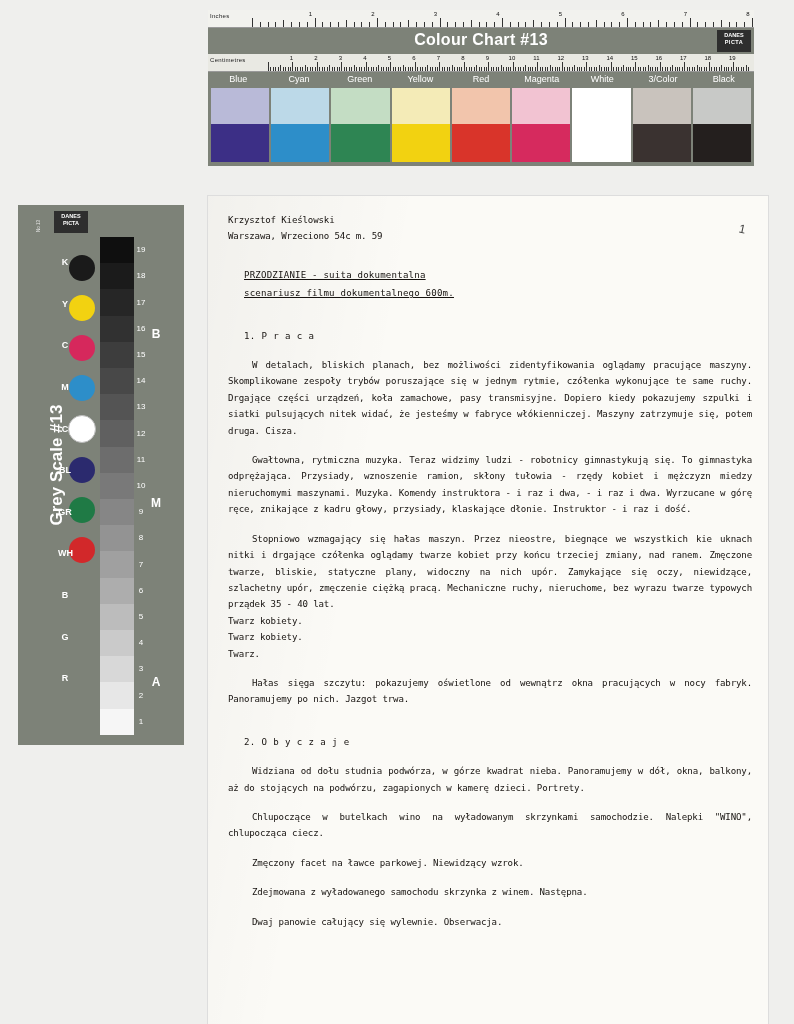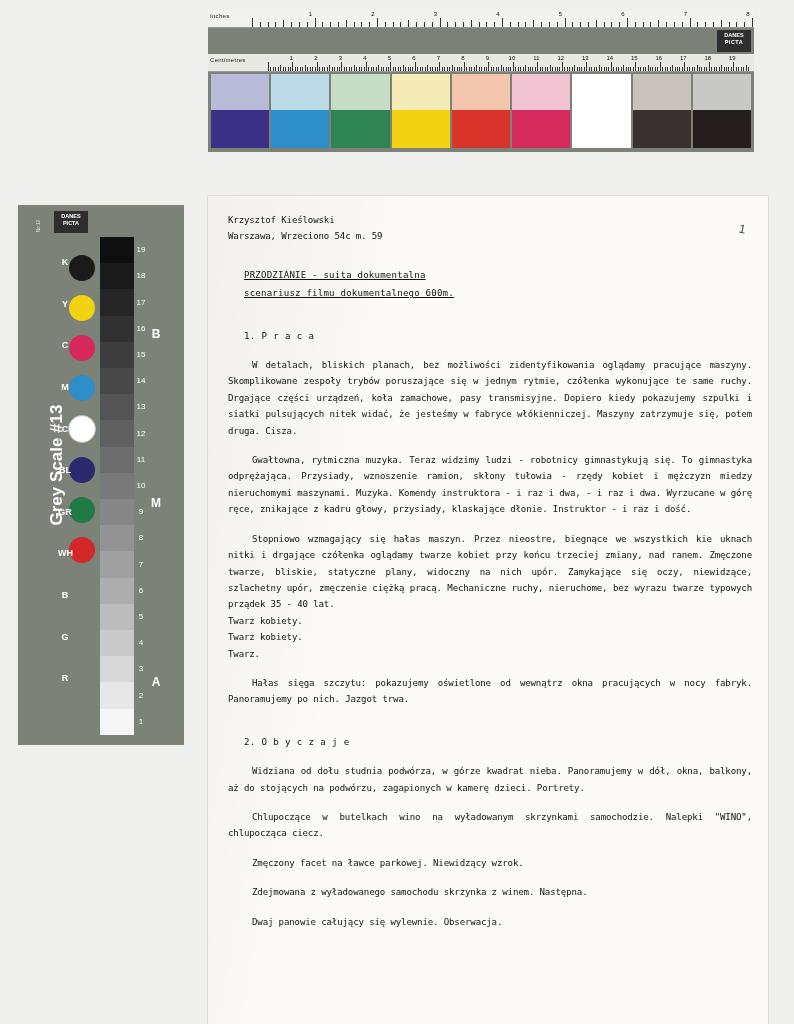--- a/index.html
+++ b/index.html
@@ -360,20 +360,21 @@
         <div class="num" style="left: 227.5px;">3</div>
         <div class="num" style="left: 290px;">4</div>
         <div class="num" style="left: 352.5px;">5</div>
         <div class="num" style="left: 415px;">6</div>
         <div class="num" style="left: 477.5px;">7</div>
         <div class="num" style="left: 540px;">8</div>
       </div>
   </div>
 
   <div id="chart-title-row">
+    <div id="chart-title">Colour Chart #13</div>
     <div id="brandbox">
       <div class="b1">DANES</div>
       <div class="b2">PICTA</div>
     </div>
   </div>
 
   <div class="ruler cm">
     <span class="rlabel">Centimetres</span>
     <div class="ticks" id="cm-ticks">
         <div class="tick major" style="left: 60px; height: 9px;"></div>
@@ -588,20 +589,31 @@
         <div class="num" style="left: 377.367px;">13</div>
         <div class="num" style="left: 401.857px;">14</div>
         <div class="num" style="left: 426.347px;">15</div>
         <div class="num" style="left: 450.837px;">16</div>
         <div class="num" style="left: 475.327px;">17</div>
         <div class="num" style="left: 499.816px;">18</div>
         <div class="num" style="left: 524.306px;">19</div>
       </div>
   </div>
 
+  <div id="swatch-labels">
+      <div>Blue</div>
+      <div>Cyan</div>
+      <div>Green</div>
+      <div>Yellow</div>
+      <div>Red</div>
+      <div>Magenta</div>
+      <div>White</div>
+      <div>3/Color</div>
+      <div>Black</div>
+    </div>
   <div class="swatch-row light" id="swatch-light">
       <div style="background: rgb(185, 186, 216);"></div>
       <div style="background: rgb(188, 217, 232);"></div>
       <div style="background: rgb(196, 221, 196);"></div>
       <div style="background: rgb(244, 235, 183);"></div>
       <div style="background: rgb(242, 197, 172);"></div>
       <div style="background: rgb(242, 195, 210);"></div>
       <div style="background: rgb(255, 255, 255);"></div>
       <div style="background: rgb(201, 195, 189);"></div>
       <div style="background: rgb(200, 201, 199);"></div>

